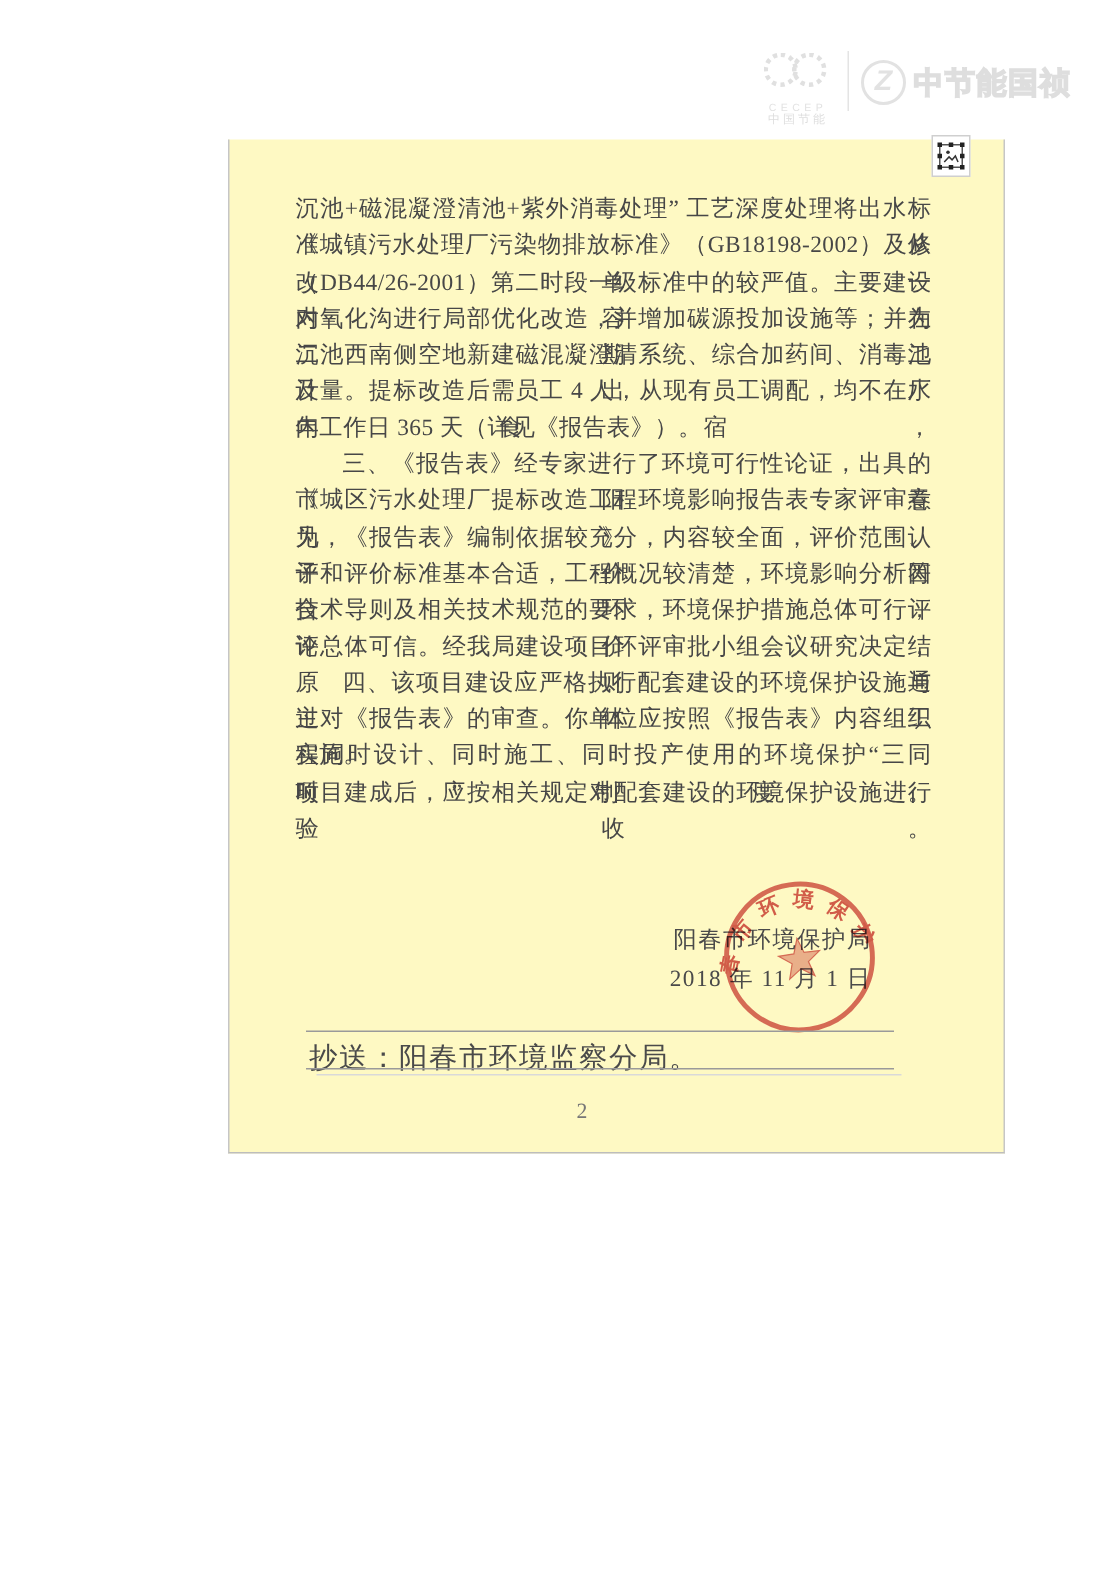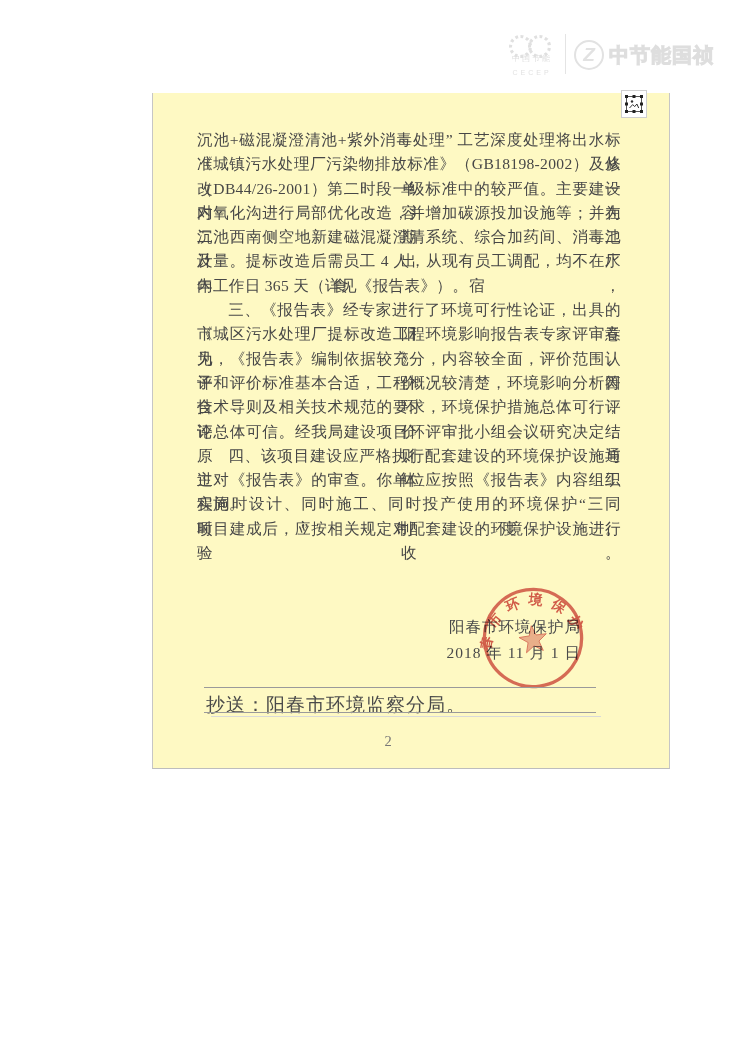--- a/index.html
+++ b/index.html
@@ -6,21 +6,21 @@
   body{
     width:743px;height:1051px;background:#ffffff;position:relative;overflow:hidden;
     font-family:"Liberation Serif","DejaVu Serif",serif;
   }
   
   .brandmark{position:absolute;left:503px;top:27px;width:222px;height:52px;}
   .rings{position:absolute;left:6px;top:6px;width:46px;height:26px;}
   .ring{position:absolute;width:17px;height:17px;border:3px dotted #e0e0e0;border-radius:50%;}
   .ring.r1{left:0;top:2px;}
   .ring.r2{left:19px;top:2px;}
-  .brand-cn-small{position:absolute;left:4px;top:26px;width:50px;font-size:8px;color:#dedede;letter-spacing:2px;text-align:center;font-family:"Liberation Sans",sans-serif;}
+  .brand-cn-small{position:absolute;left:4px;top:47px;width:50px;font-size:8px;color:#dedede;letter-spacing:2px;text-align:center;font-family:"Liberation Sans",sans-serif;}
   .brand-en-small{position:absolute;left:4px;top:42px;width:50px;font-size:7px;color:#e2e2e2;letter-spacing:3px;text-align:center;font-family:"Liberation Sans",sans-serif;}
   .brand-divider{position:absolute;left:62px;top:7px;width:1px;height:40px;background:#e4e4e4;}
   .zcircle{position:absolute;left:71px;top:13px;width:26px;height:26px;border:2.5px solid #e2e2e2;border-radius:50%;
     color:#e2e2e2;font-size:19px;line-height:26px;text-align:center;font-style:italic;font-weight:bold;font-family:"Liberation Sans",sans-serif;}
   .brand-name{position:absolute;left:106px;top:15px;font-size:20px;font-weight:bold;letter-spacing:1px;
     color:#f2f2f2;-webkit-text-stroke:1px #dedede;font-family:"Liberation Sans",sans-serif;white-space:nowrap;}
   
   .page{position:absolute;left:152px;top:93px;width:516px;height:675px;background:#fef9c3;
     border-left:1px solid #c6c6c6;border-right:1px solid #c6c6c6;border-bottom:1px solid #bdbdbd;}
   

